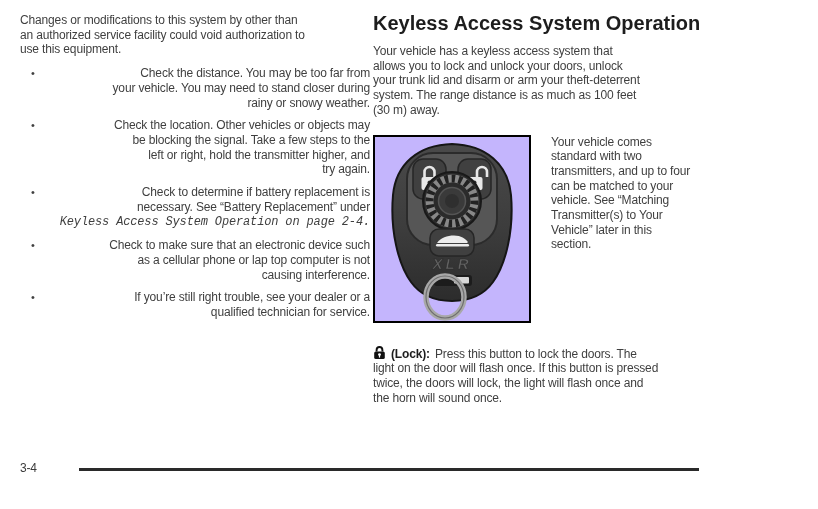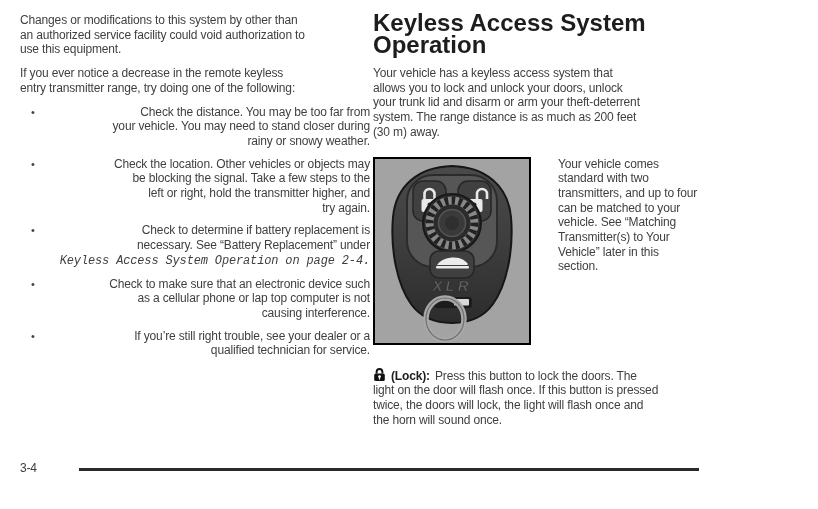--- a/index.html
+++ b/index.html
@@ -22,51 +22,49 @@
   ul.bullets { list-style:none; margin:0; padding:0; }
   ul.bullets li { display:flex; margin:0 0 8px 0; }
   .bullet-marker { flex:0 0 24px; width:24px; padding-left:11px; box-sizing:border-box; font-size:11px; }
   .bullet-body { flex:1 1 auto;text-align:right; }
   .italic-ref { font-style:italic;font-family:Liberation Mono, monospace; }
 
   
   .right-col { position:absolute; left:373px; top:12px; width:360px; }
   .section-heading {
     margin:0 0 10px 0;
-    font-size:24px; line-height:22px;
+    font-size:20px; line-height:22px;
     font-weight:bold; color:#1d1d1d; letter-spacing:0;
   }
   .intro { margin:0 0 17px 0; }
   .media-row { display:flex; align-items:flex-start; }
   .fob-frame {
     flex:0 0 auto;
     width:154px; height:184px;
     border:2px solid #000000;
-    background:#a3a3a3;
+    background:#c4b5fd;
   }
-  .side-text { margin:0 0 0 27px; width:175px; }
+  .side-text { margin:0 0 0 20px; width:175px; }
   .lock-para { margin:22px 0 4px 0; }
   .inline-lock { vertical-align:-2px; margin-right:5px; }
   .lock-label { font-weight:bold; color:#1d1d1d; margin-right:5px; }
 
   
   .page-number { position:absolute; left:20px; top:461px; color:#3a3a3a; }
   .footer-rule { position:absolute; left:79px; top:468px; width:620px; height:3px; background:#2a2a2a; }
 </style>
 </head>
 <body>
 
 <div class="page">
 
   <div class="left-col">
     <p class="para pre">Changes or modifications to this system by other than
 an authorized service facility could void authorization to
 use this equipment.</p>
-    <p class="para pre">If you ever notice a decrease in the remote keyless
-entry transmitter range, try doing one of the following:</p>
 
     <ul class="bullets">
       <li>
         <span class="bullet-marker">•</span>
         <span class="bullet-body"><span class="pre">Check the distance. You may be too far from
 your vehicle. You may need to stand closer during
 rainy or snowy weather.</span></span>
       </li>
       <li>
         <span class="bullet-marker">•</span>
@@ -93,21 +91,21 @@
 qualified technician for service.</span></span>
       </li>
     </ul>
   </div>
 
   <div class="right-col">
     <h1 class="section-heading">Keyless Access System Operation</h1>
     <p class="intro pre">Your vehicle has a keyless access system that
 allows you to lock and unlock your doors, unlock
 your trunk lid and disarm or arm your theft-deterrent
-system. The range distance is as much as 200 feet
+system. The range distance is as much as 100 feet
 (30 m) away.</p>
 
     <div class="media-row">
       <div class="fob-frame">
         <svg width="154" height="184" viewBox="0 0 154 184">
           <defs>
             <linearGradient id="fobGrad" x1="0" y1="0" x2="0" y2="1">
               <stop offset="0" stop-color="#4a4a4a"></stop>
               <stop offset="0.55" stop-color="#3c3c3c"></stop>
               <stop offset="1" stop-color="#2c2c2c"></stop>

